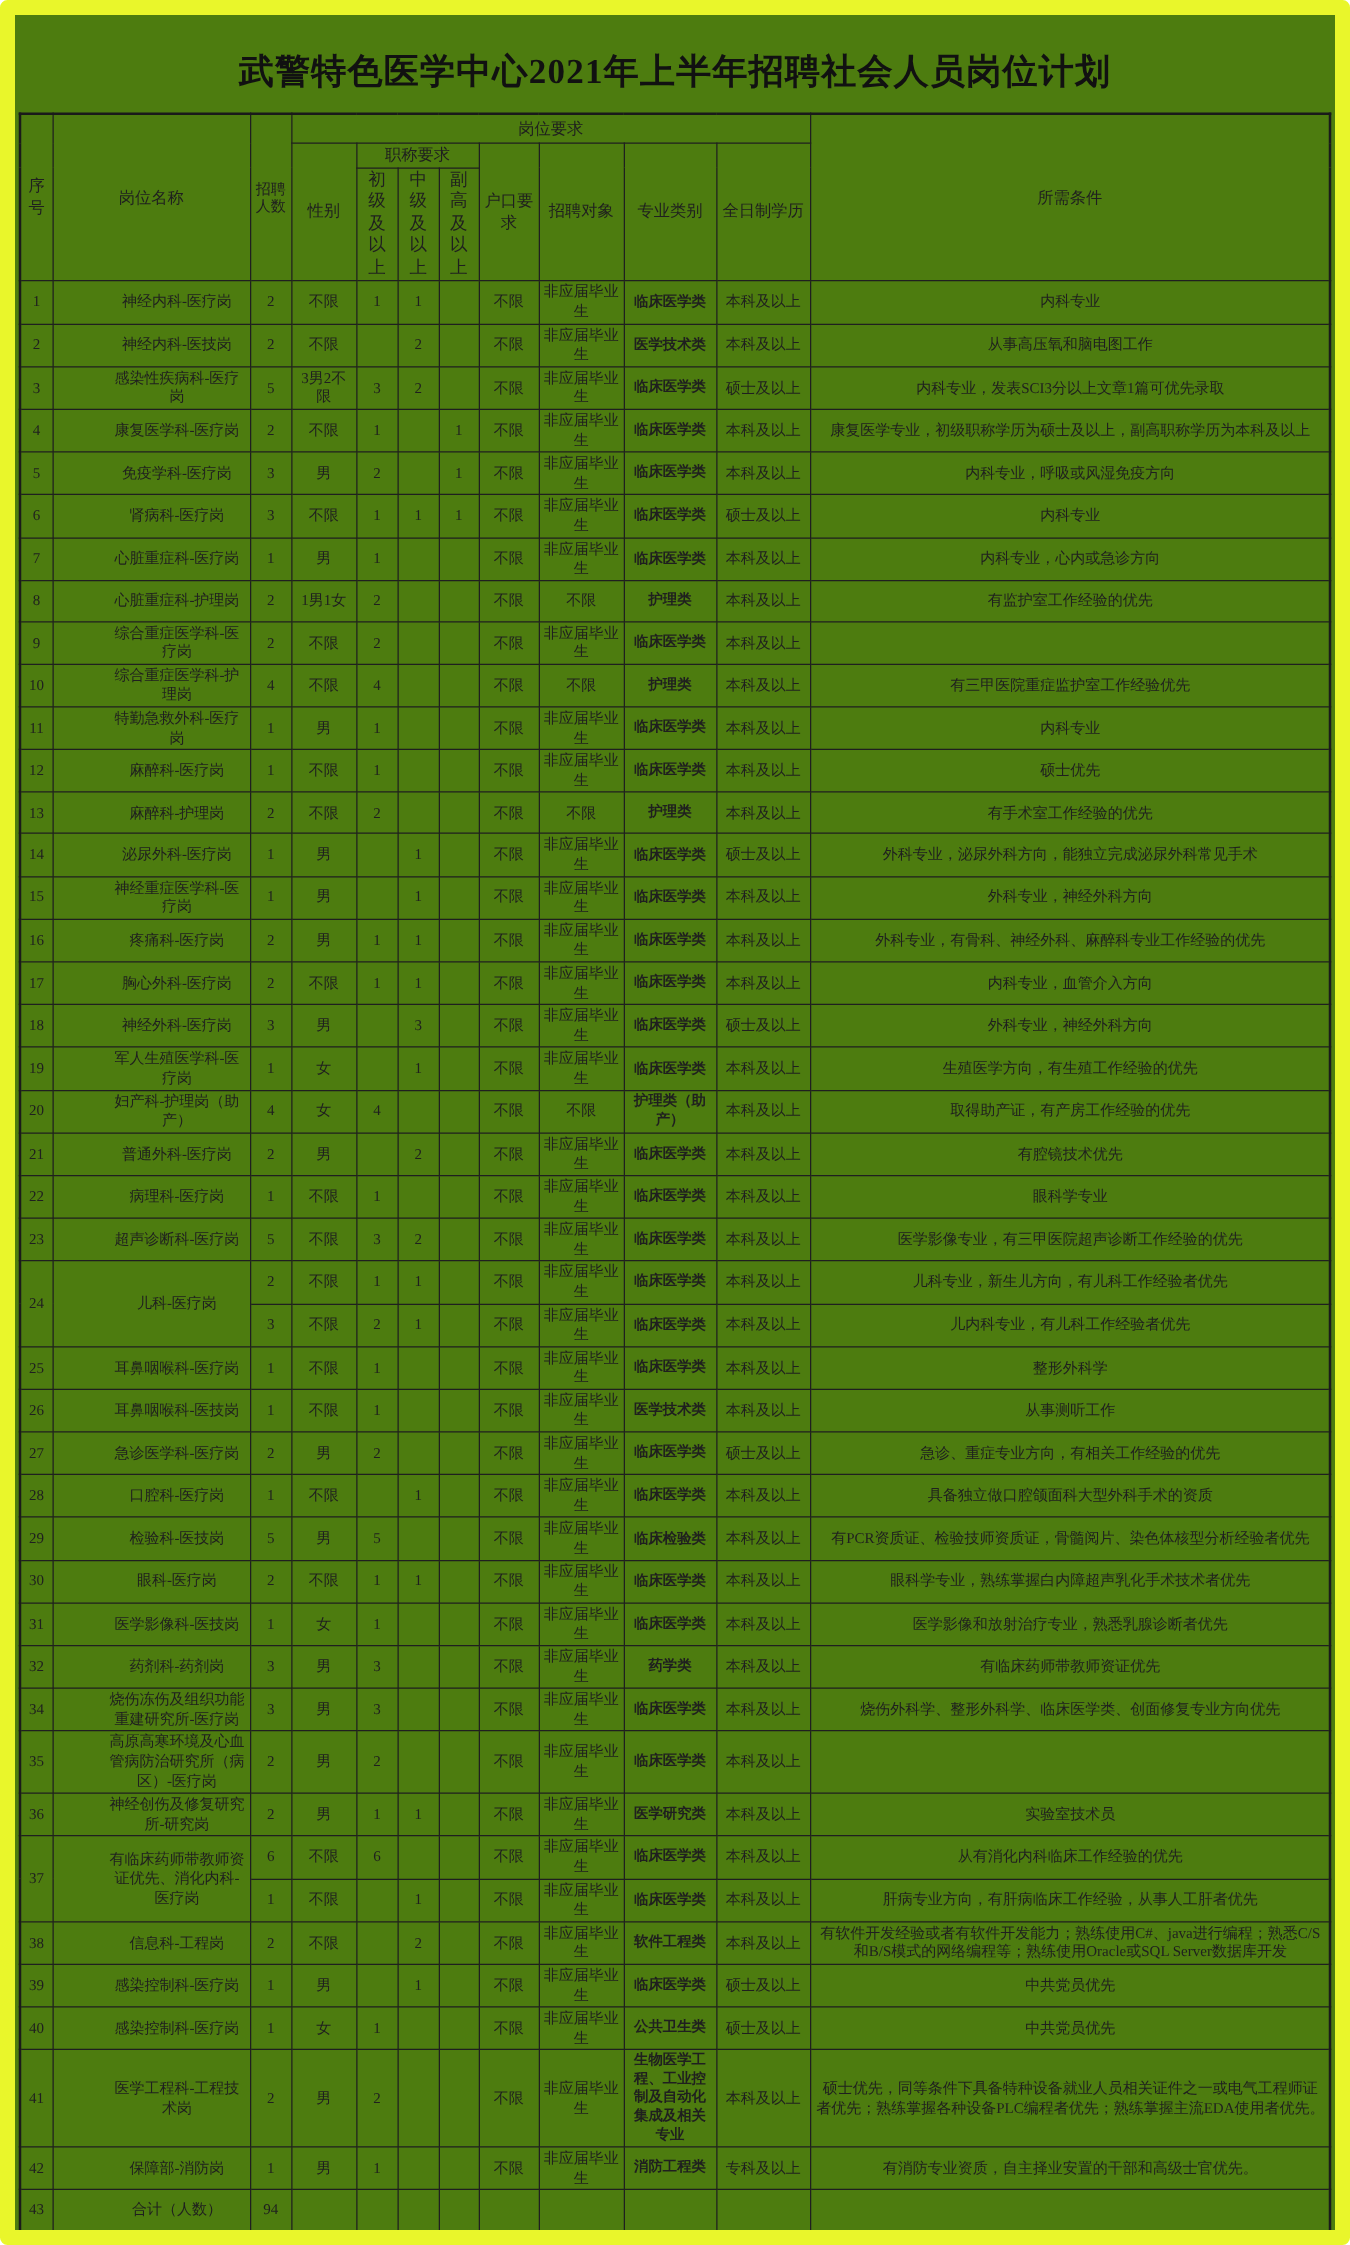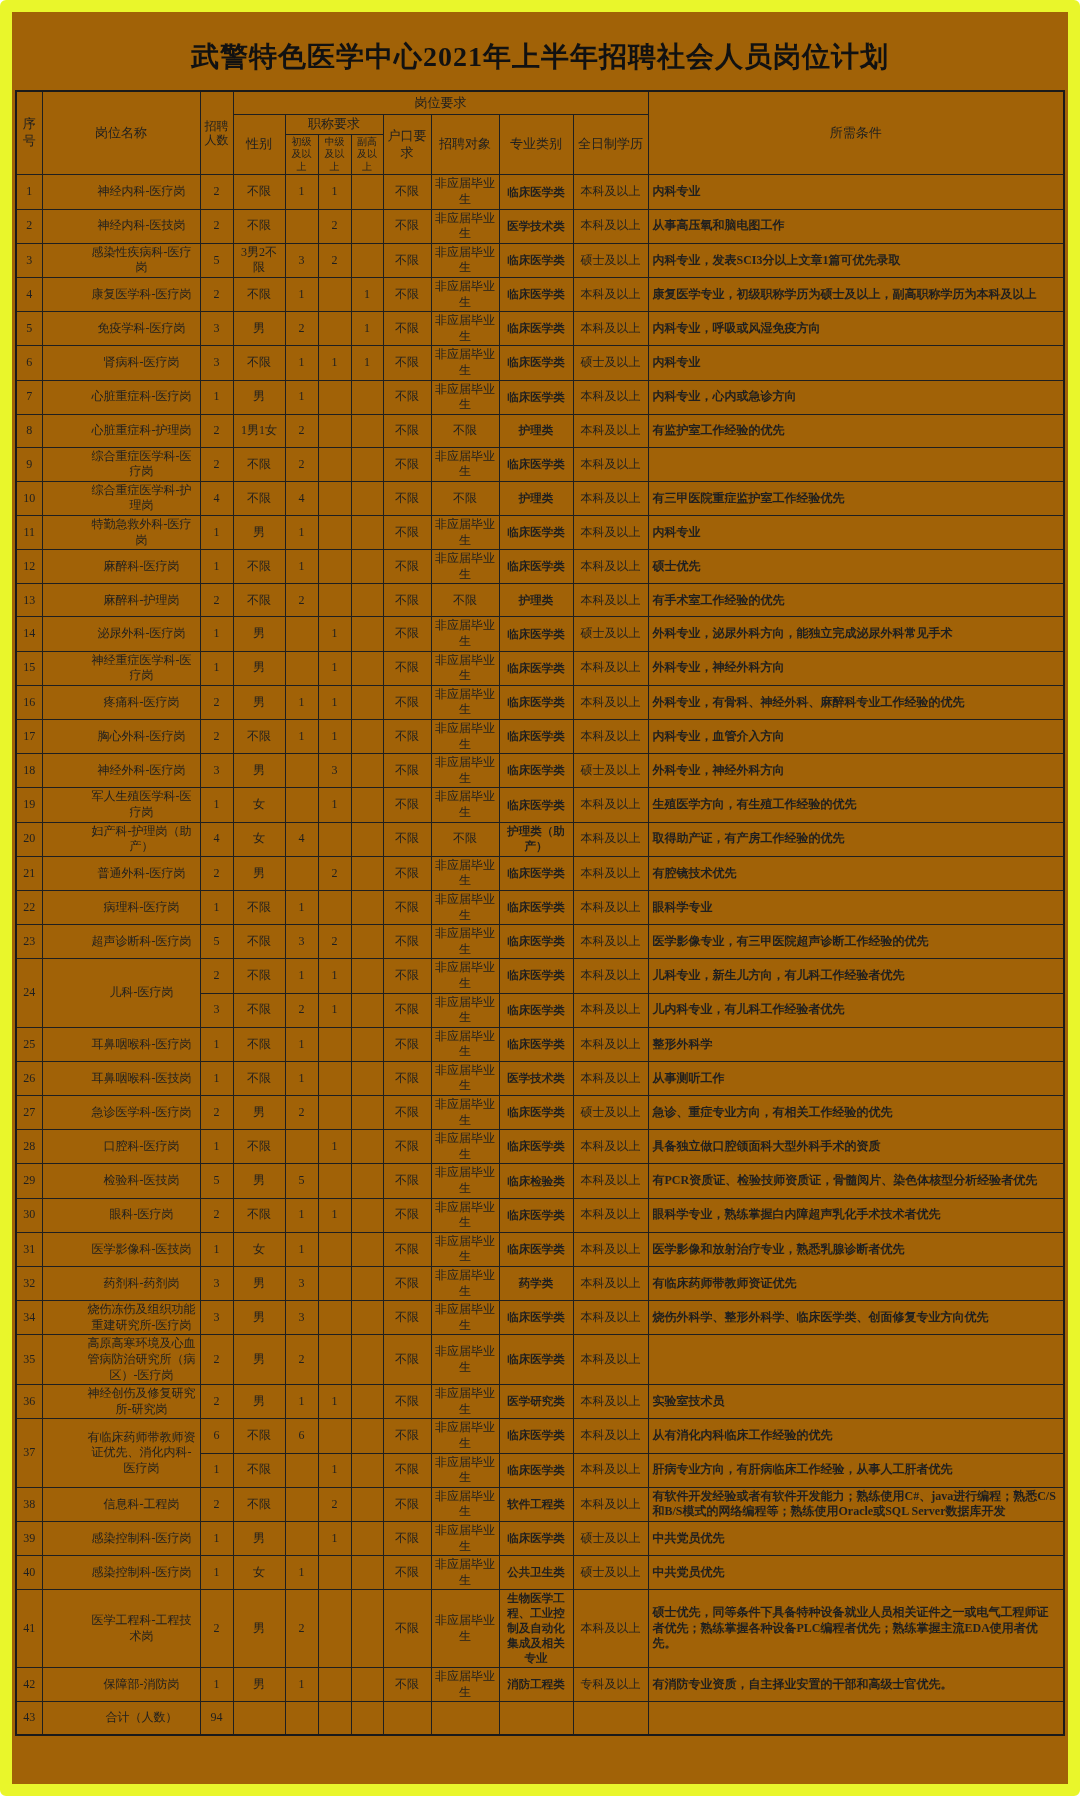--- a/index.html
+++ b/index.html
@@ -1,42 +1,42 @@
 <!DOCTYPE html>
 <html><head>
 <meta charset="utf-8">
 <style>
   html,body { margin:0; padding:0; background:#fff; }
   .page {
     width:1080px; height:1796px; box-sizing:border-box;
-    background:#a16207; border:12px solid #e9f62b; border-radius:6px;
+    background:#4d7c0f; border:12px solid #e9f62b; border-radius:6px;
     overflow:hidden; position:relative;
     font-family:"Liberation Serif","DejaVu Serif",serif; color:#1f1f1f;
   }
   .title {
     text-align:center; font-weight:bold; font-size:28px; letter-spacing:1px;
     margin:26px 0 14px 0; color:#111;
   }
   table.positions {
     border-collapse:collapse; table-layout:fixed; width:1050px; margin:0 auto;
     border:2px solid #1a1a1a;
   }
   th, td {
     border:1px solid #1f1f1f; padding:1px 3px; font-weight:normal;
     font-size:12px; line-height:1.3; text-align:center; vertical-align:middle;
     overflow:hidden; word-break:break-all;
   }
   thead th { font-size:13px; }
   thead .lv1 { height:20px; }
   thead .lv2 { height:40px; }
-  thead .lv3 { height:26px; font-size:10px; line-height:1.25; }
+  thead .lv3 { height:26px; font-size:14px; line-height:1.25; }
   thead .vertical { font-size:12px; line-height:1.2; padding:1px 2px; }
   tbody td { height:30px; }
   td.name { font-size:12px;padding-left:44px; }
-  td.cond { text-align:left; padding-left:4px;font-weight:bold; }
+  td.cond { text-align:center; padding-left:4px; }
   td.major { font-size:11.5px;font-weight:bold; }
 </style>
 </head>
 <body>
 
 <div class="page" style="border-color: rgb(233, 246, 43);">
   <div class="title">武警特色医学中心2021年上半年招聘社会人员岗位计划</div>
 
   <table class="positions">
     <colgroup>

